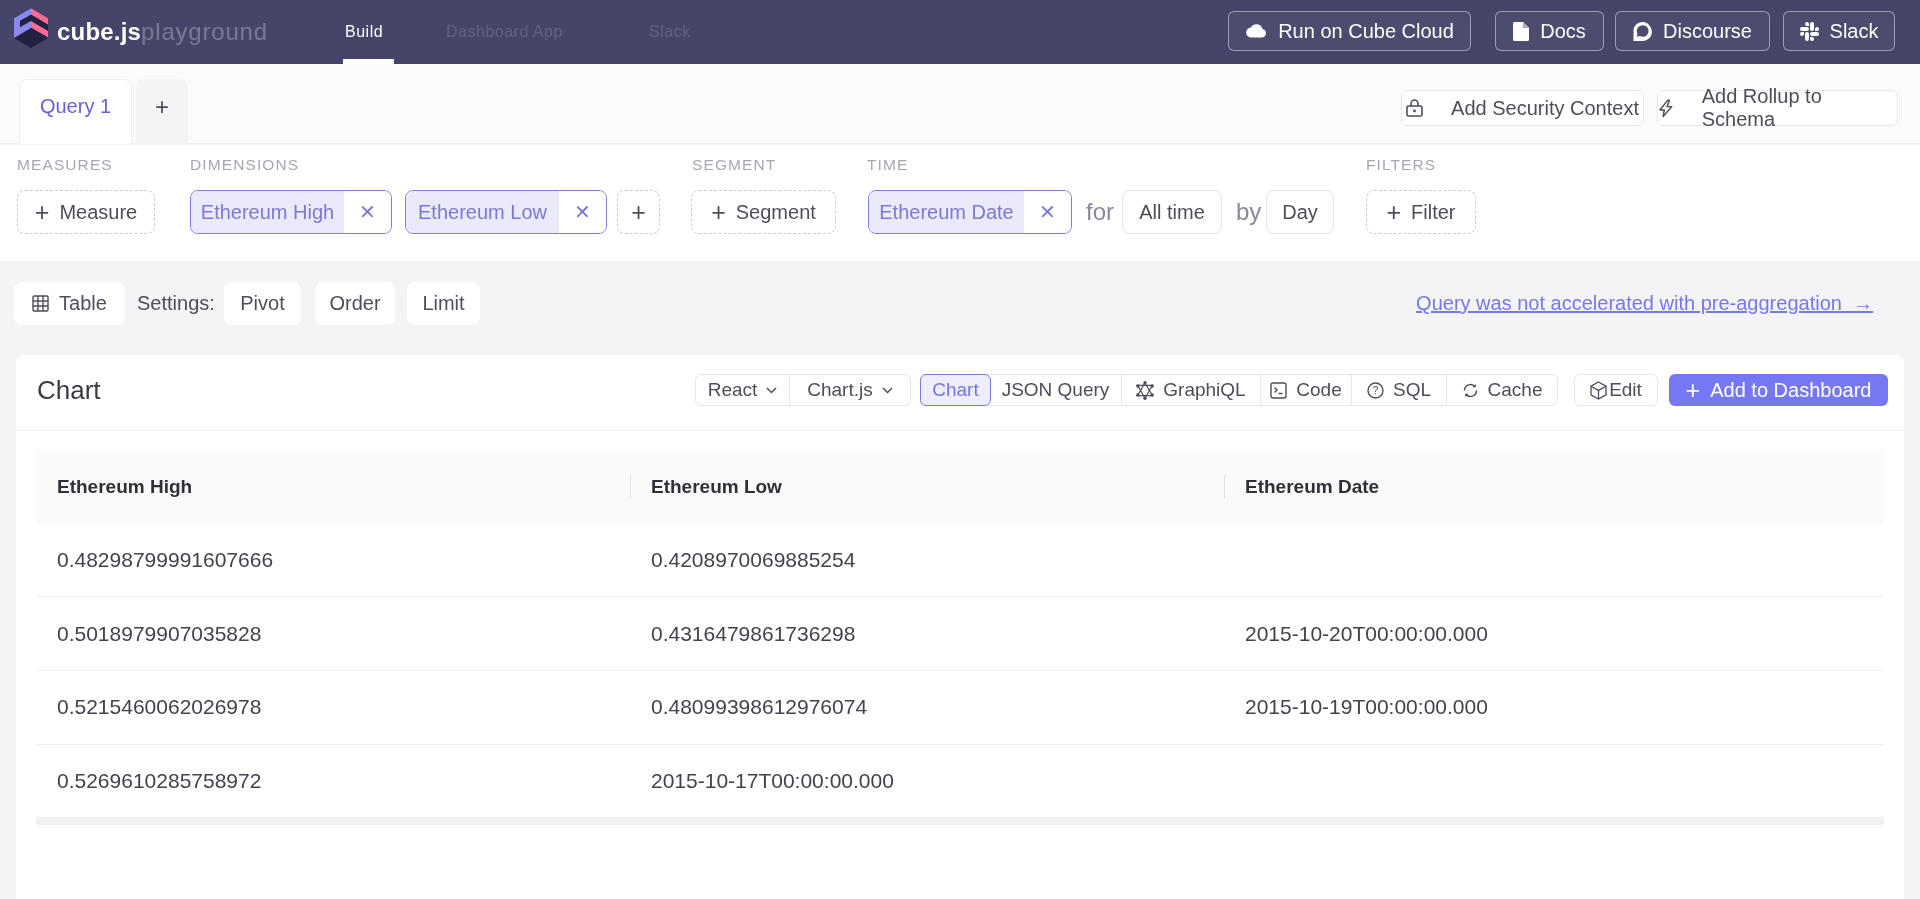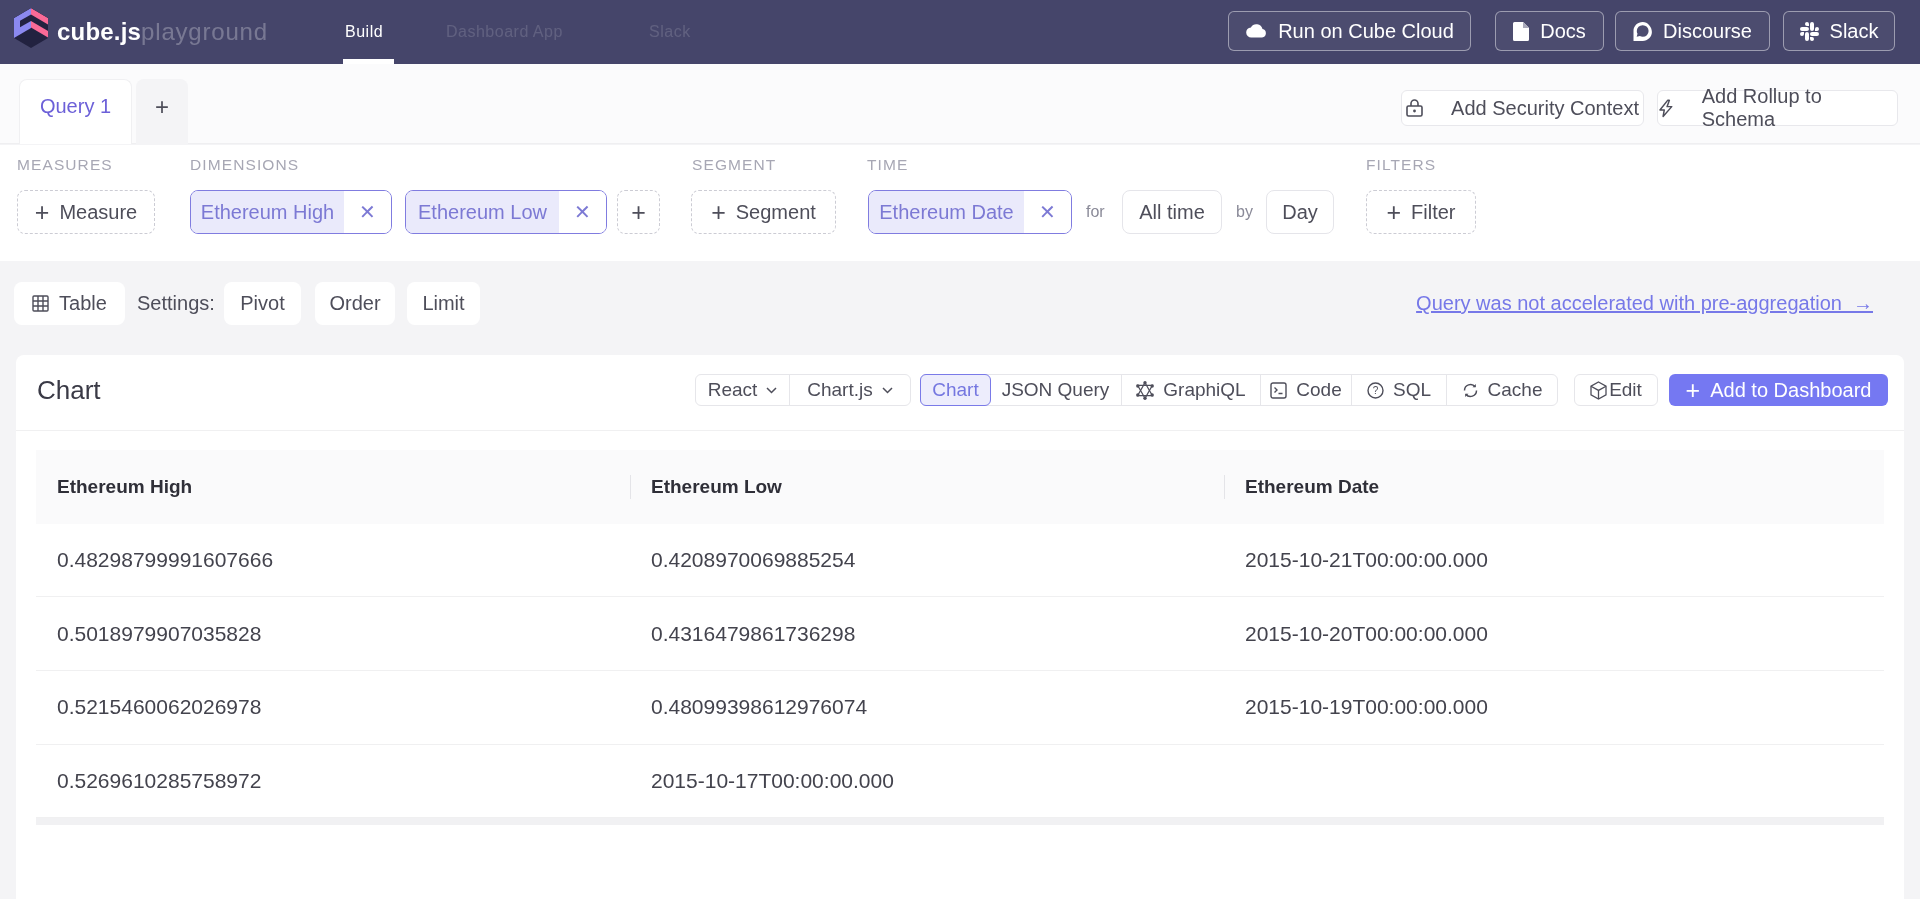--- a/index.html
+++ b/index.html
@@ -22,21 +22,21 @@
 .wbtn{position:absolute;top:26px;height:36px;background:#fff;border:1px solid #E8E8EC;border-radius:6px;display:flex;align-items:center;justify-content:center;font-size:20px;color:#4E4E5A;gap:28px}
 
 .builder{position:absolute;left:0;top:145px;width:1920px;height:116px;background:#fff}
 .lbl{position:absolute;top:11px;font-size:15.5px;color:#A7A7B4;letter-spacing:1.1px}
 .ctl{position:absolute;top:45px;height:44px;border-radius:8px;display:flex;align-items:center;font-size:20px}
 .dashed{border:1px dashed #CCCCD4;color:#4E4E5A;justify-content:center;gap:10px}
 .chip{border:1px solid #807CE0;overflow:hidden;padding:0}
 .chiplbl{height:100%;display:flex;align-items:center;justify-content:center;background:#EAEAFB;color:#7C79D4;flex:1}
 .chipx{height:100%;width:47px;display:flex;align-items:center;justify-content:center;background:#fff;color:#7C79D4;font-size:20px}
 .sbtn{border:1px solid #E5E5EA;color:#4E4E5A;justify-content:center}
-.midtxt{position:absolute;top:45px;height:44px;display:flex;align-items:center;color:#8A8A98;font-size:16px}
+.midtxt{position:absolute;top:45px;height:44px;display:flex;align-items:center;color:#8A8A98;font-size:24px}
 
 .setbtn{position:absolute;top:282px;height:43px;background:#fff;border-radius:8px;display:flex;align-items:center;justify-content:center;font-size:20px;color:#4E4E5A;gap:10px}
 .settxt{position:absolute;top:282px;height:43px;display:flex;align-items:center;font-size:20px;color:#4E4E5A}
 .prelink{position:absolute;top:282px;height:43px;right:47px;display:flex;align-items:center;font-size:20px;color:#7678E8;text-decoration:underline}
 
 .card{position:absolute;left:16px;top:355px;width:1888px;height:544px;background:#fff;border-radius:8px 8px 0 0}
 .ctitle{position:absolute;left:21px;top:-2px;height:75px;display:flex;align-items:center;font-size:26px;font-weight:400;color:#3A3A46}
 .cdiv{position:absolute;left:0;top:75px;width:1888px;height:1px;background:#F0F0F1}
 .tbar{position:absolute;top:19px;height:32px;display:flex;align-items:flex-start;font-size:19px;color:#4E4E5A}
 .grp{display:flex;height:32px;border:1px solid #E6E6EA;border-radius:6px;background:#fff;align-items:stretch}
@@ -268,21 +268,20 @@
     <div class="thead">
       <div class="th c1">Ethereum High</div>
       <div class="th c2">Ethereum Low</div>
       <div class="th c3">Ethereum Date</div>
       <div class="vdiv" style="left:594px"></div>
       <div class="vdiv" style="left:1188px"></div>
     </div>
     <div class="trow">
         <div class="td c1">0.48298799991607666</div>
         <div class="td c2">0.4208970069885254</div>
-        <div class="td c3">2015-10-21T00:00:00.000</div>
       </div>
     <div class="trow">
         <div class="td c1">0.5018979907035828</div>
         <div class="td c2">0.4316479861736298</div>
         <div class="td c3">2015-10-20T00:00:00.000</div>
       </div>
     <div class="trow">
         <div class="td c1">0.5215460062026978</div>
         <div class="td c2">0.48099398612976074</div>
         <div class="td c3">2015-10-19T00:00:00.000</div>

